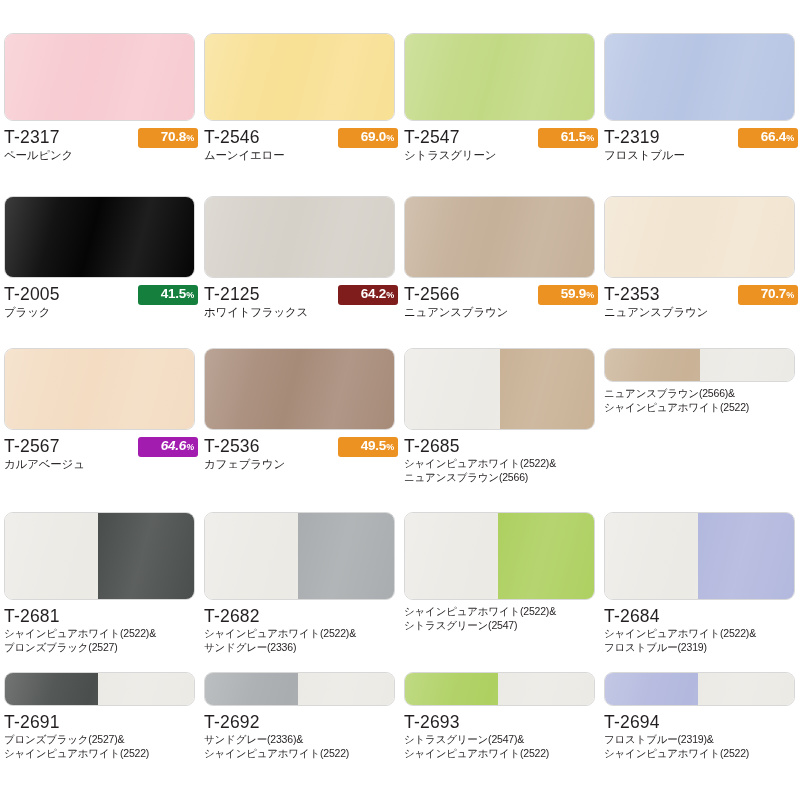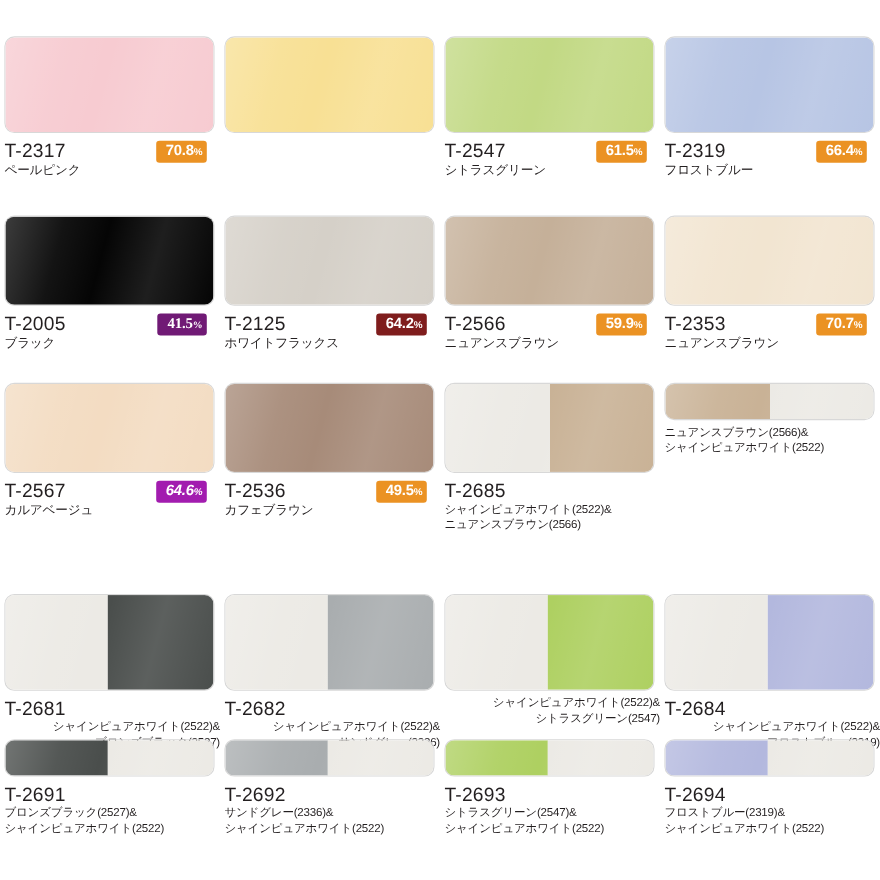--- a/index.html
+++ b/index.html
@@ -67,26 +67,26 @@
   }
   .code {
     font-size: 17.5px;
     color: #231f20;
     letter-spacing: .2px;
     white-space: nowrap;
     font-family: "Liberation Sans", sans-serif;
   }
   .badge {
     position: absolute;
-    right: 12px;
+    right: 2px;
     top: 2px;
     background: #eb9223;
     color: #ffffff;
     border-radius: 3px;
-    padding: 1px 4px 2px 9px;
+    padding: 1px 4px 2px 23px;
     font-size: 13.5px;
     font-weight: bold;
     line-height: 15px;
     letter-spacing: -0.2px;
     white-space: nowrap;
     font-family: "Liberation Sans", sans-serif;
     margin-left: 29px;
   }
   .badge .pct { font-size: 9px; vertical-align: baseline; margin-left: 0px; }
   .cname {
@@ -123,20 +123,27 @@
           <div class="cname">ペールピンク</div>
         </div>
       </div>
       <div class="cell h-tall">
         <div class="swatch-wrap">
           <div class="swatch">
             <div class="half" style="width: 100%; background: rgb(248, 224, 148);"></div>
             <div class="sheen"></div>
           </div>
         </div>
+        <div class="labels">
+          <div class="code-line">
+            <span class="code">T-2546</span>
+            <span class="badge" style="background: rgb(235, 146, 35);"><span>69.0</span><span class="pct">%</span></span>
+          </div>
+          <div class="cname">ムーンイエロー</div>
+        </div>
       </div>
       <div class="cell h-tall">
         <div class="swatch-wrap">
           <div class="swatch">
             <div class="half" style="width: 100%; background: rgb(194, 217, 132);"></div>
             <div class="sheen"></div>
           </div>
         </div>
         <div class="labels">
           <div class="code-line">
@@ -166,21 +173,21 @@
       <div class="cell h-mid">
         <div class="swatch-wrap">
           <div class="swatch">
             <div class="half" style="width: 100%; background: rgb(5, 5, 5);"></div>
             <div class="sheen"></div>
           </div>
         </div>
         <div class="labels">
           <div class="code-line">
             <span class="code">T-2005</span>
-            <span class="badge" style="background: #701a75; font-family: Liberation Serif, serif;"><span>41.5</span><span class="pct">%</span></span>
+            <span class="badge" style="background: #15803d;"><span>41.5</span><span class="pct">%</span></span>
           </div>
           <div class="cname">ブラック</div>
         </div>
       </div>
       <div class="cell h-mid">
         <div class="swatch-wrap">
           <div class="swatch">
             <div class="half" style="width: 100%; background: rgb(213, 208, 200);"></div>
             <div class="sheen"></div>
           </div>
@@ -278,21 +285,21 @@
             <div class="half" style="width: 50%; background: rgb(236, 234, 229);"></div>
             <div class="sheen"></div>
           </div>
         </div>
         <div class="labels">
           <div class="cname small">ニュアンスブラウン(2566)&amp;
 シャインピュアホワイト(2522)</div>
         </div>
       </div>
     </div>
-    <div class="row row-abs" style="top: 540px; text-align: right;">
+    <div class="row row-abs" style="top: 512px;">
       <div class="cell h-tall">
         <div class="swatch-wrap">
           <div class="swatch">
             <div class="half" style="width: 49%; background: rgb(236, 234, 229);"></div>
             <div class="half" style="width: 51%; background: rgb(74, 78, 76);"></div>
             <div class="sheen"></div>
           </div>
         </div>
         <div class="labels">
           <div class="code-line">

